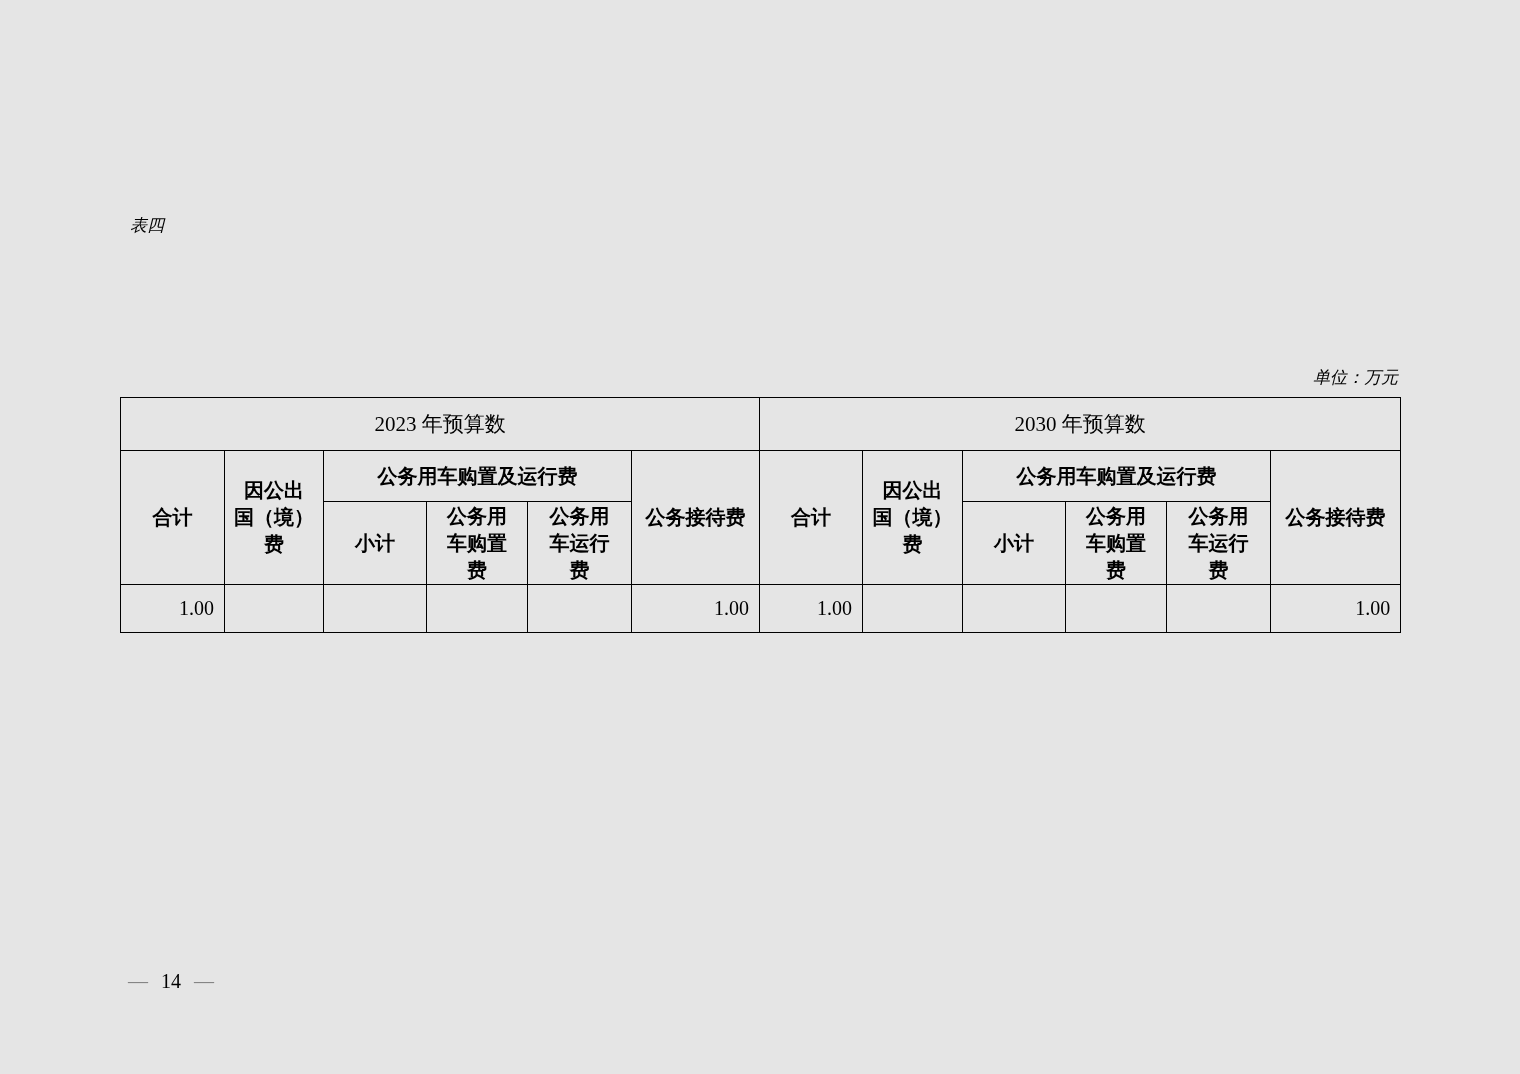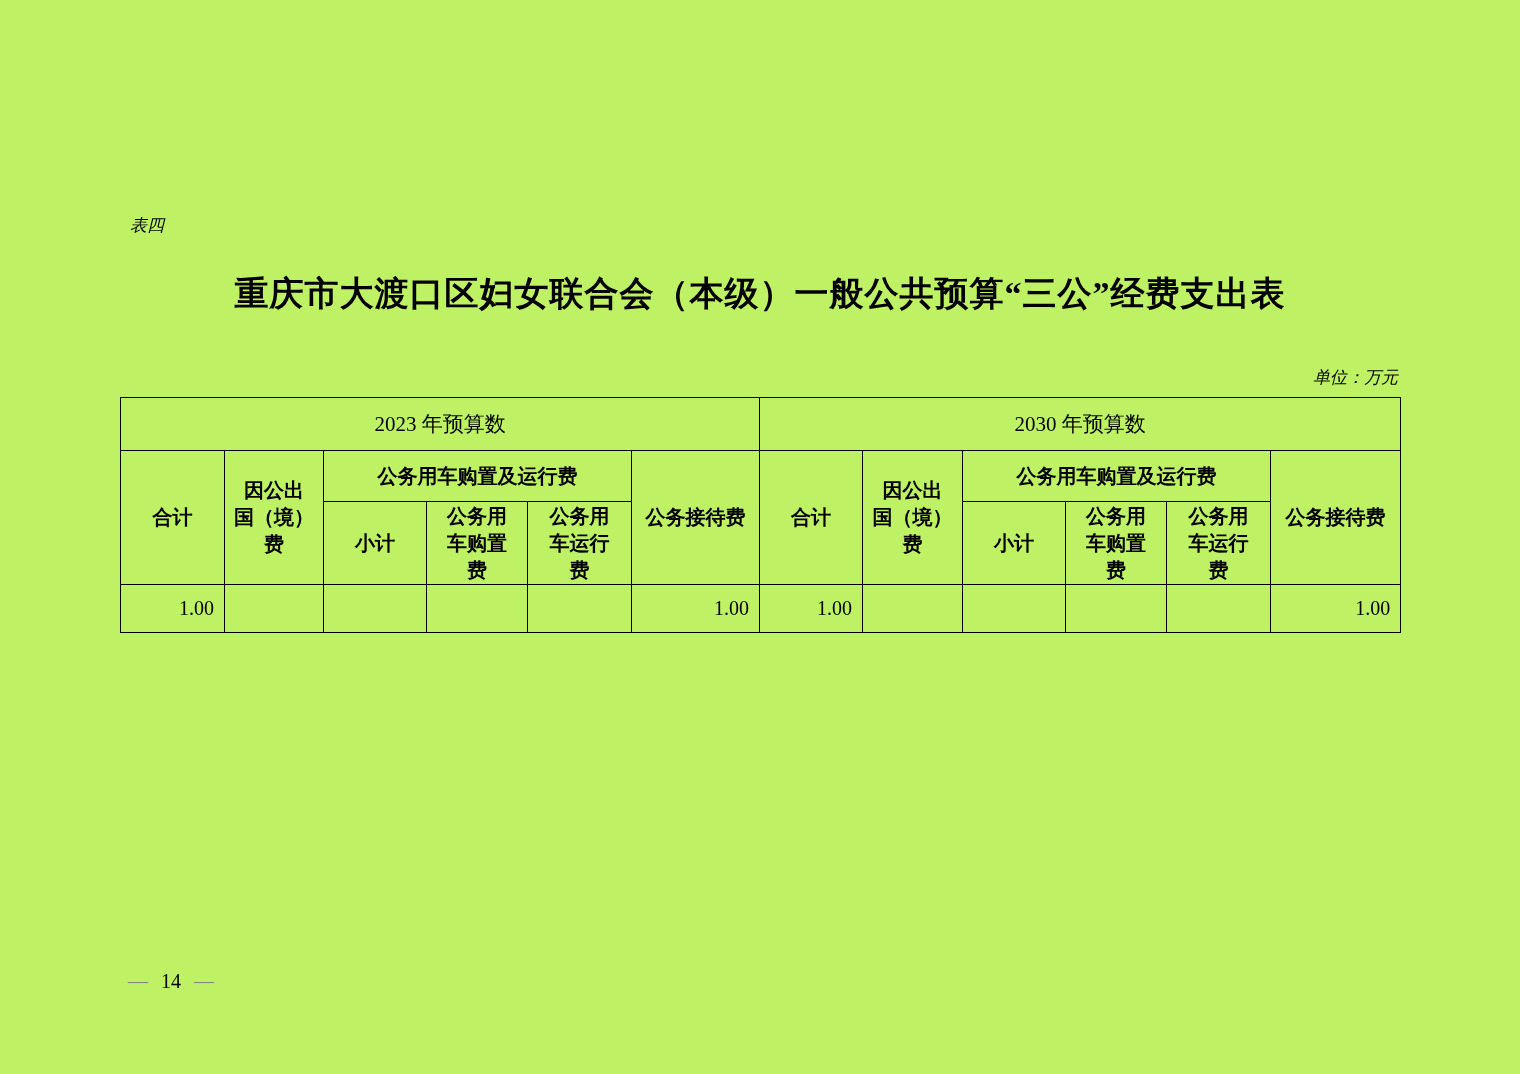--- a/index.html
+++ b/index.html
@@ -1,21 +1,21 @@
 <!DOCTYPE html>
 <html><head>
 <meta charset="utf-8">
 <style>
   * { box-sizing: border-box; }
   html, body { margin: 0; padding: 0; background: #ffffff; }
   .page {
     position: relative;
     width: 1520px;
     height: 1074px;
-    background: #bef264;
+    background: #e5e5e5;
     color: #000000;
     font-family: "Liberation Serif", serif;
     overflow: hidden;
   }
   .table-label {
     position: absolute;
     left: 130px;
     top: 214px;
     font-size: 17px;
     font-style: italic;
@@ -94,21 +94,20 @@
   .page-number .dash { color: #7f7f7f; }
   .page-number .num { color: #000000; }
 </style>
 </head>
 <body>
 
 <div class="page">
 
   <div class="table-label">表四</div>
 
-  <h1 class="doc-title">重庆市大渡口区妇女联合会（本级）一般公共预算“三公”经费支出表</h1>
 
   <div class="unit-note">单位：万元</div>
 
   <table class="budget-table">
     <colgroup>
       <col style="width:104px">
         <col style="width:99px">
         <col style="width:103px">
       <col style="width:101px">
         <col style="width:104px">

